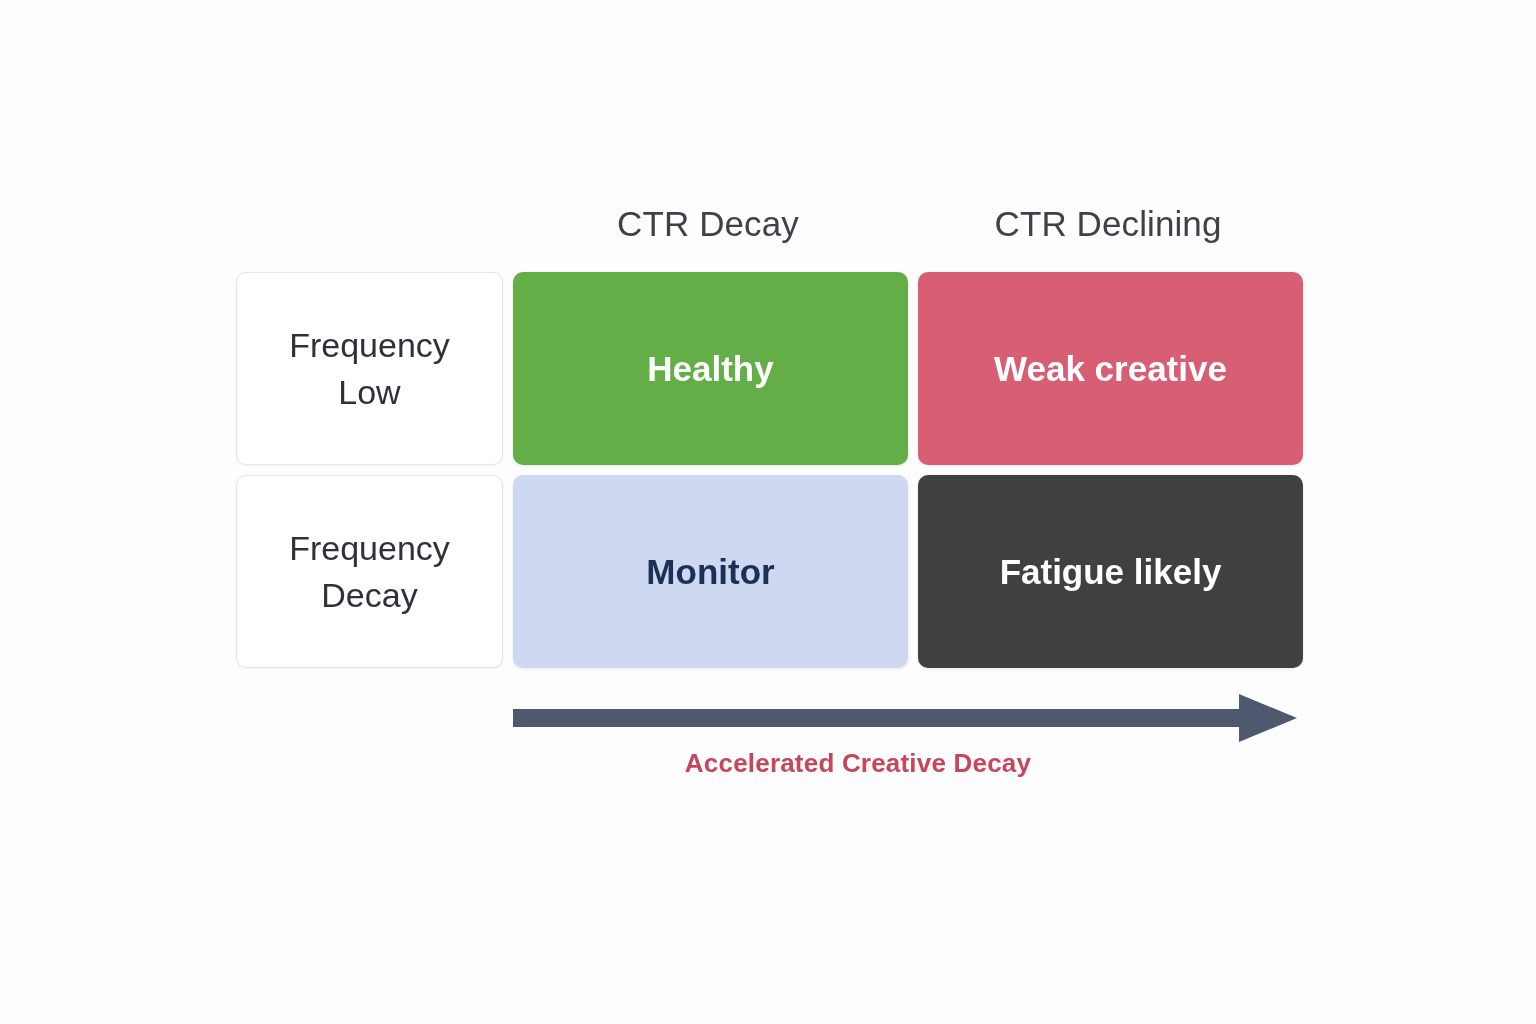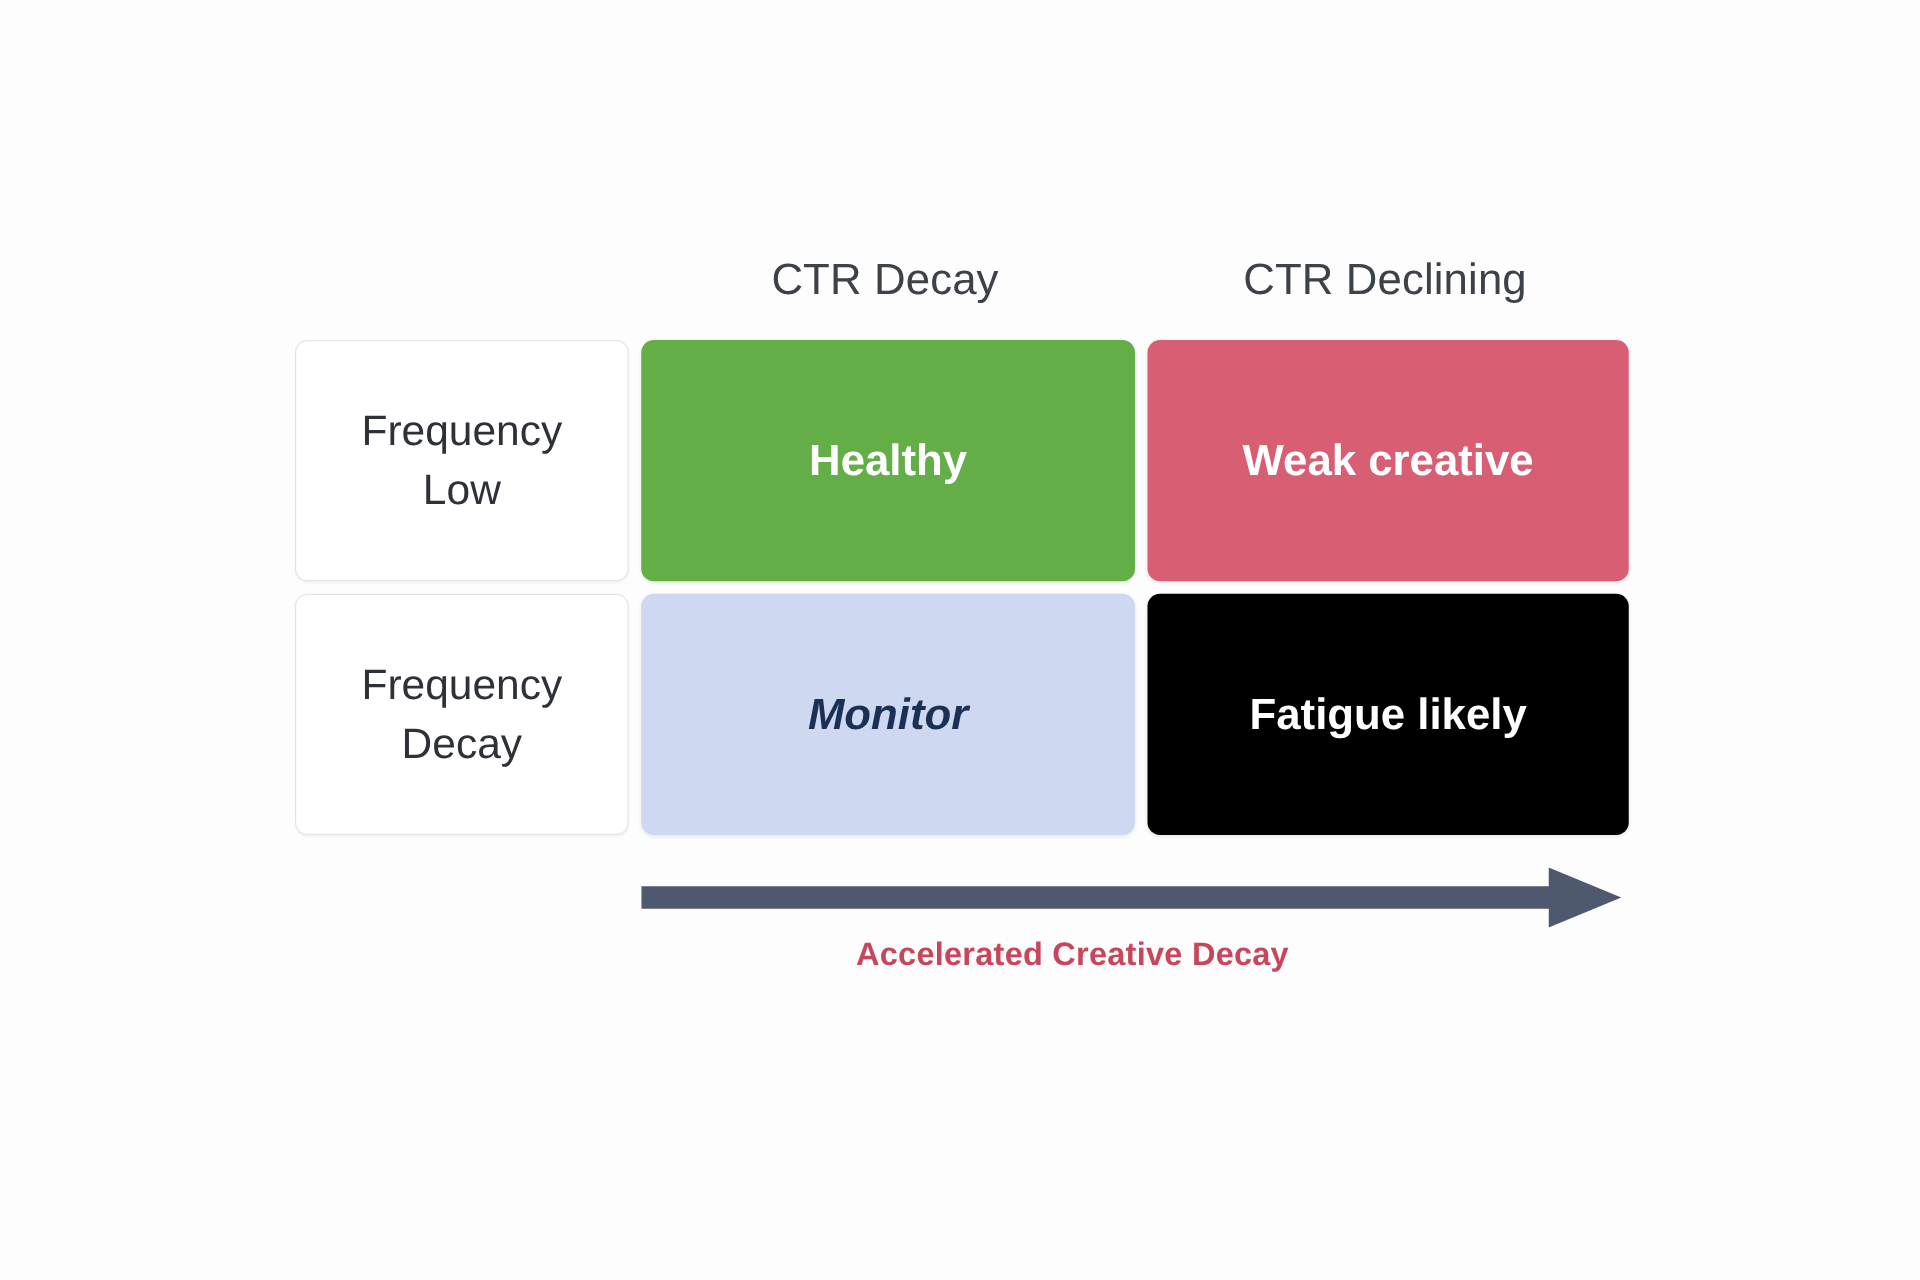--- a/index.html
+++ b/index.html
@@ -77,22 +77,22 @@
 
   .state-cell {
     font-size: 35px;
     font-weight: 600;
     line-height: 1.2;
     box-shadow: 0 1px 3px rgba(40,50,70,0.10);
   }
 
   .state-healthy  { background: #63ae47; color: #ffffff; }
   .state-weak     { background: #d75e73; color: #ffffff; }
-  .state-monitor  { background: #ced9f1; color: #1c3055; font-style: italic; }
-  .state-fatigue  { background: #000000; color: #ffffff; }
+  .state-monitor  { background: #ced9f1; color: #1c3055; }
+  .state-fatigue  { background: #404040; color: #ffffff; }
 
   
   .arrow-wrap {
     position: absolute;
     left: 513px;
     top: 694px;
     width: 784px;
     height: 48px;
   }
   .arrow-wrap svg { display: block; }

